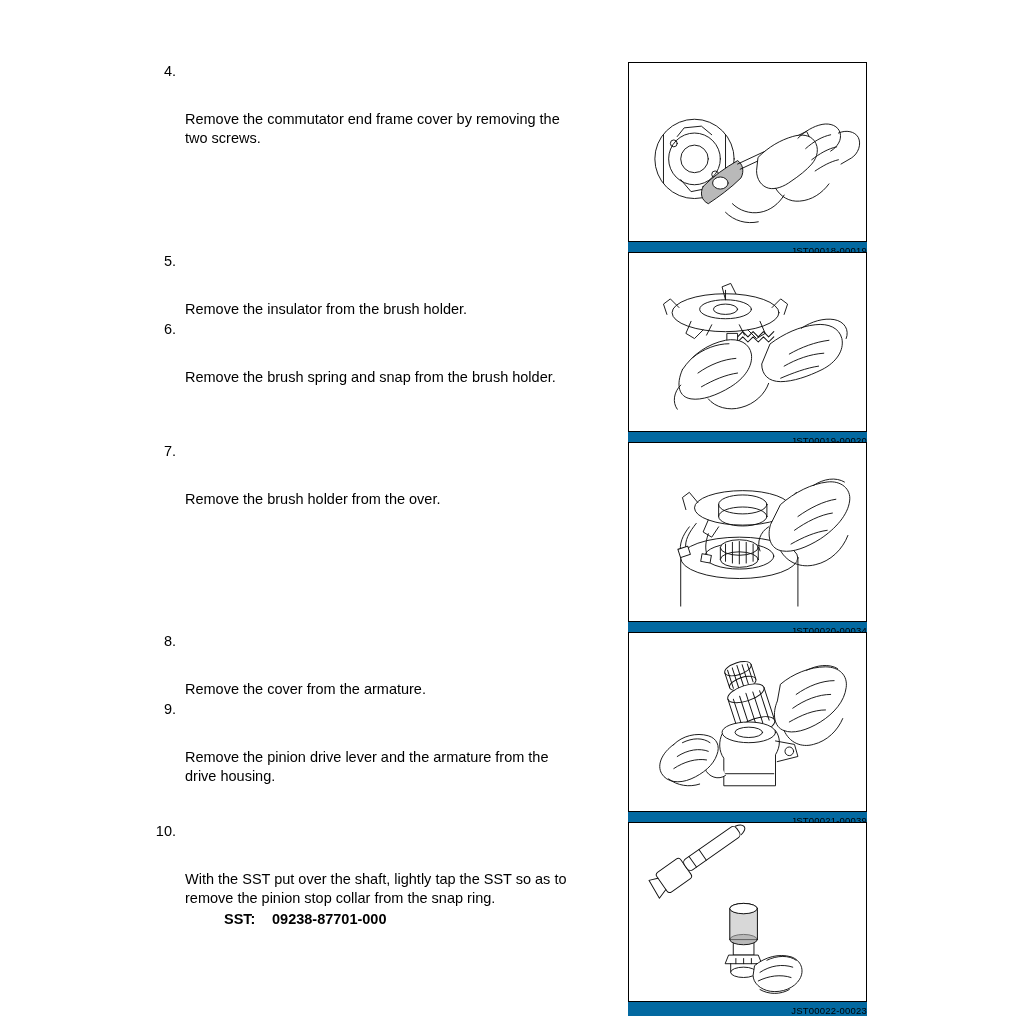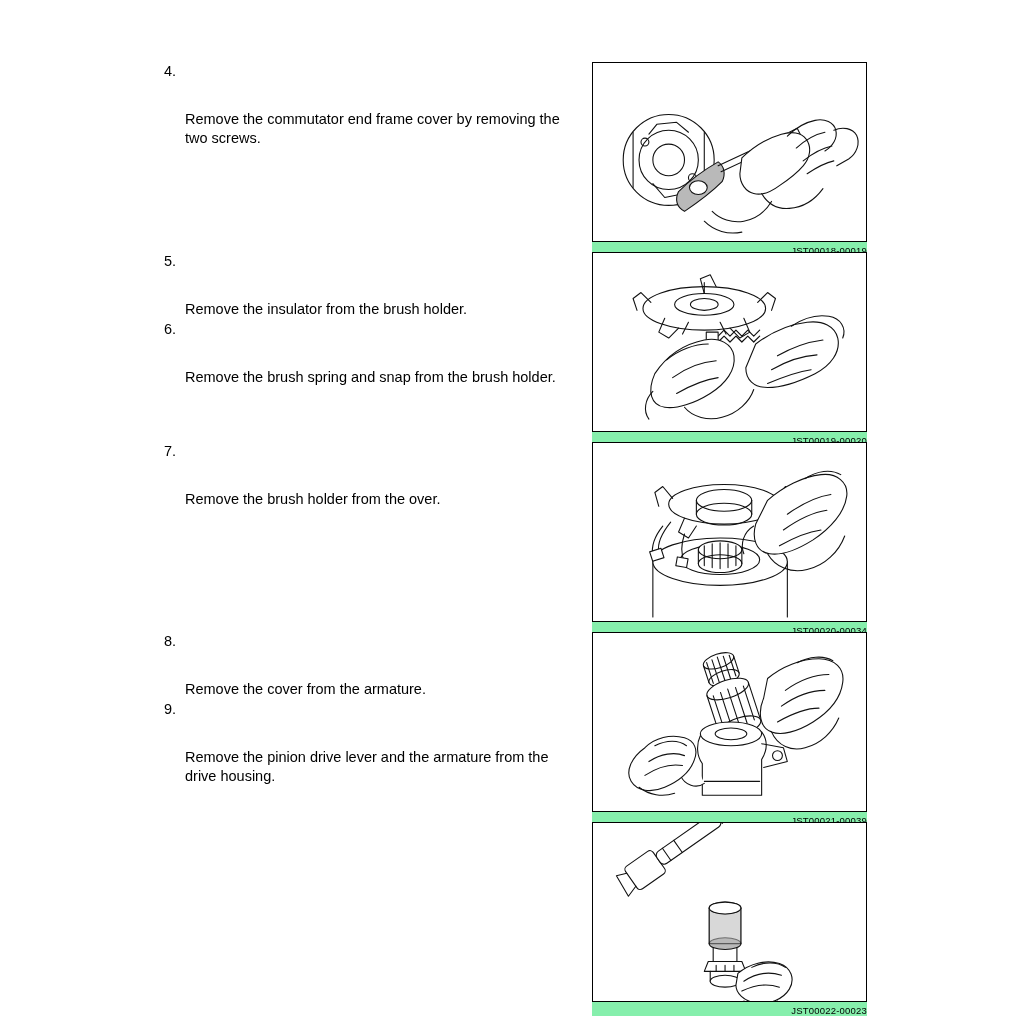--- a/index.html
+++ b/index.html
@@ -90,22 +90,22 @@
   .sst-label {
     display: inline-block;
     width: 48px;
   }
 
   
   .figure {
     position: absolute;
     right: 0;
     top: 0;
-    width: 275px;
-    background: #86efac;
+    width: 239px;
+    background: #0369a1;
   }
   .figure-frame {
     border: 1.6px solid #000000;
     background: #ffffff;
     box-sizing: border-box;
     position: relative;
     overflow: hidden;
   }
   .figure-caption {
     text-align: right;
@@ -348,20 +348,25 @@
               <path d="M180 100 C186 114 200 120 214 116 C230 112 242 100 248 86"></path>
             </g>
           </svg>
         </div>
         <div class="figure-caption">JST00021-00039</div>
       </div>
     </div>
 
     <div class="step-block" id="block-5">
       <div class="step-text">
+        <div class="step-line">
+          <div class="step-num">10.</div>
+          <div class="step-body">With the SST put over the shaft, lightly tap the SST so as to remove the pinion stop collar from the snap ring.</div>
+        </div>
+        <div class="sst-line"><span class="sst-label">SST:</span><span>09238-87701-000</span></div>
       </div>
 
       <div class="figure">
         <div class="figure-frame" style="height:180px;">
           <svg viewBox="0 0 275 180" preserveAspectRatio="xMidYMid meet">
             <g fill="none" stroke="#111" stroke-width="1.1" stroke-linejoin="round" stroke-linecap="round">
 
               <g transform="rotate(-35 70 40)">
                 <rect x="34" y="22" width="34" height="28" rx="4" fill="#fff"></rect>
                 <path d="M34 28 L24 24 L22 48 L34 44"></path>

